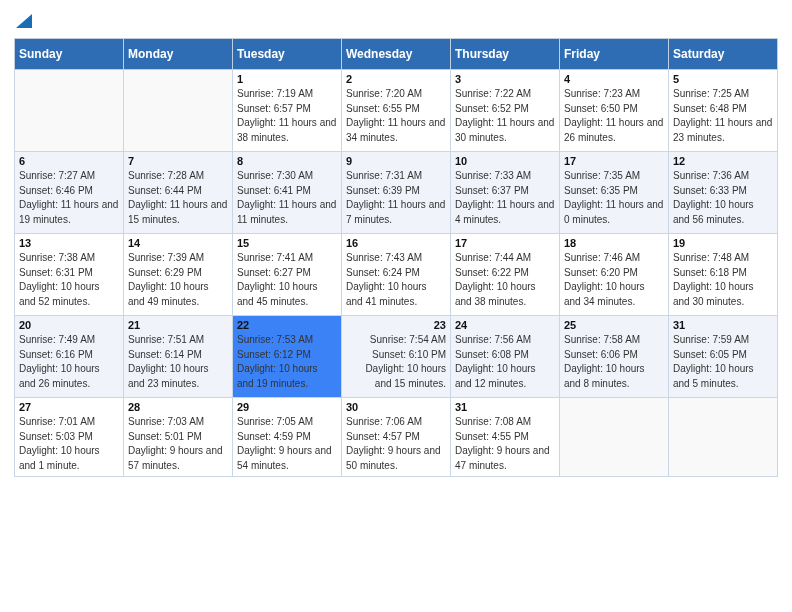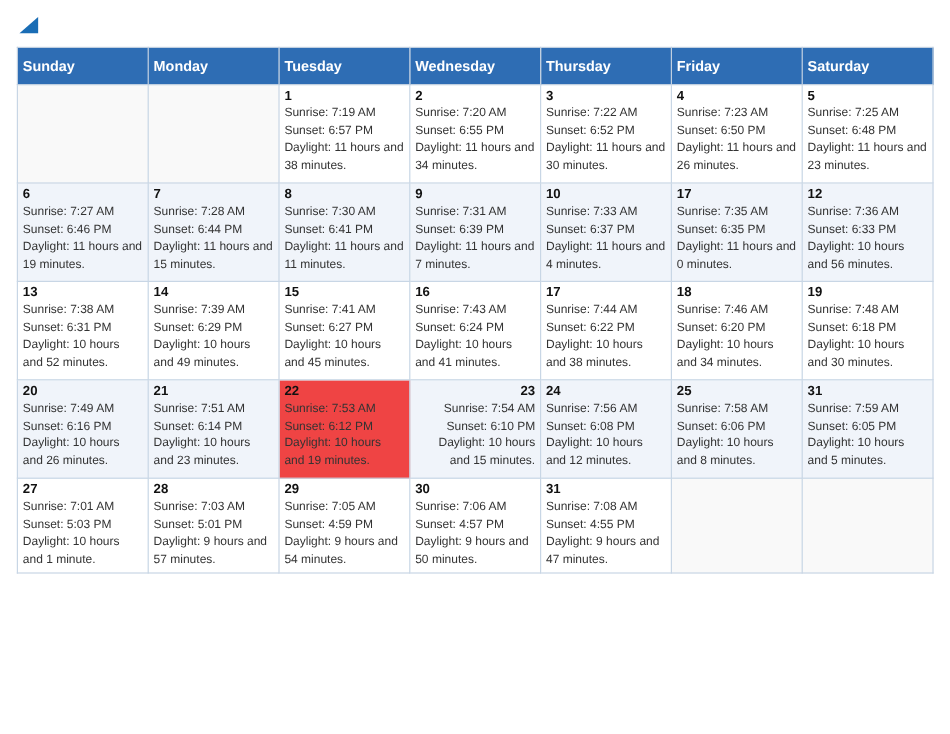--- a/index.html
+++ b/index.html
@@ -223,21 +223,21 @@
         </tr>
         <tr>
           <td style="background: rgb(240, 244, 250);">
             <div class="day-number">20</div>
             <div class="day-info">Sunrise: 7:49 AM<br>Sunset: 6:16 PM<br>Daylight: 10 hours and 26 minutes.</div>
           </td>
           <td style="background: rgb(240, 244, 250);">
             <div class="day-number">21</div>
             <div class="day-info">Sunrise: 7:51 AM<br>Sunset: 6:14 PM<br>Daylight: 10 hours and 23 minutes.</div>
           </td>
-          <td style="background: #ef4444; margin-left: 36px;">
+          <td style="background: #3b82f6; margin-left: 36px;">
             <div class="day-number">22</div>
             <div class="day-info">Sunrise: 7:53 AM<br>Sunset: 6:12 PM<br>Daylight: 10 hours and 19 minutes.</div>
           </td>
           <td style="background: rgb(240, 244, 250); text-align: right;">
             <div class="day-number">23</div>
             <div class="day-info">Sunrise: 7:54 AM<br>Sunset: 6:10 PM<br>Daylight: 10 hours and 15 minutes.</div>
           </td>
           <td style="background: rgb(240, 244, 250);">
             <div class="day-number">24</div>
             <div class="day-info">Sunrise: 7:56 AM<br>Sunset: 6:08 PM<br>Daylight: 10 hours and 12 minutes.</div>

